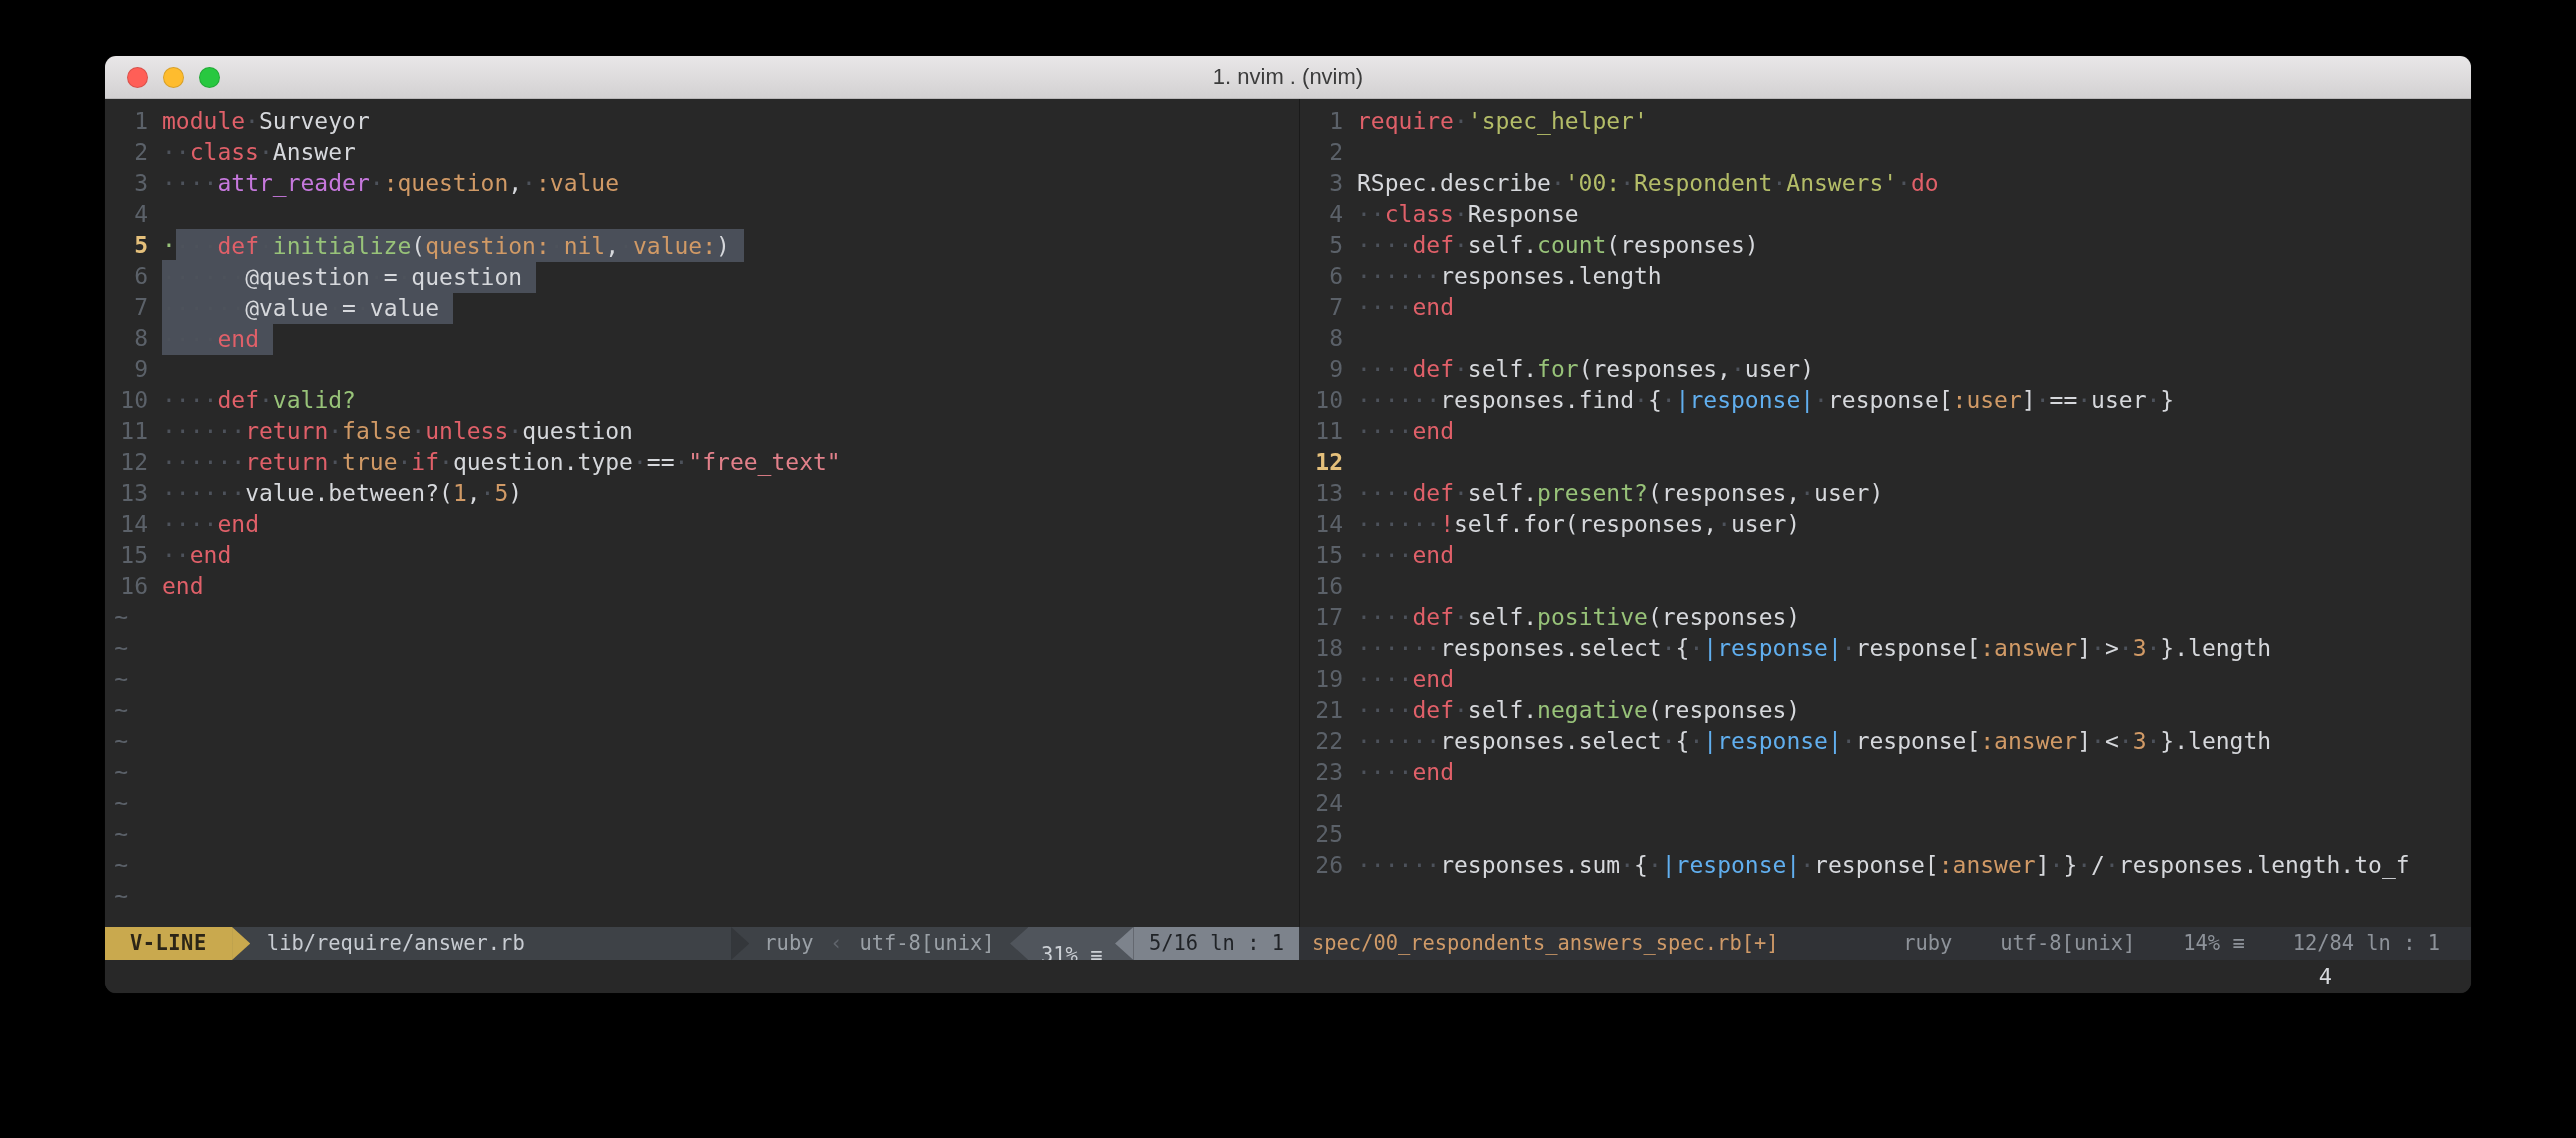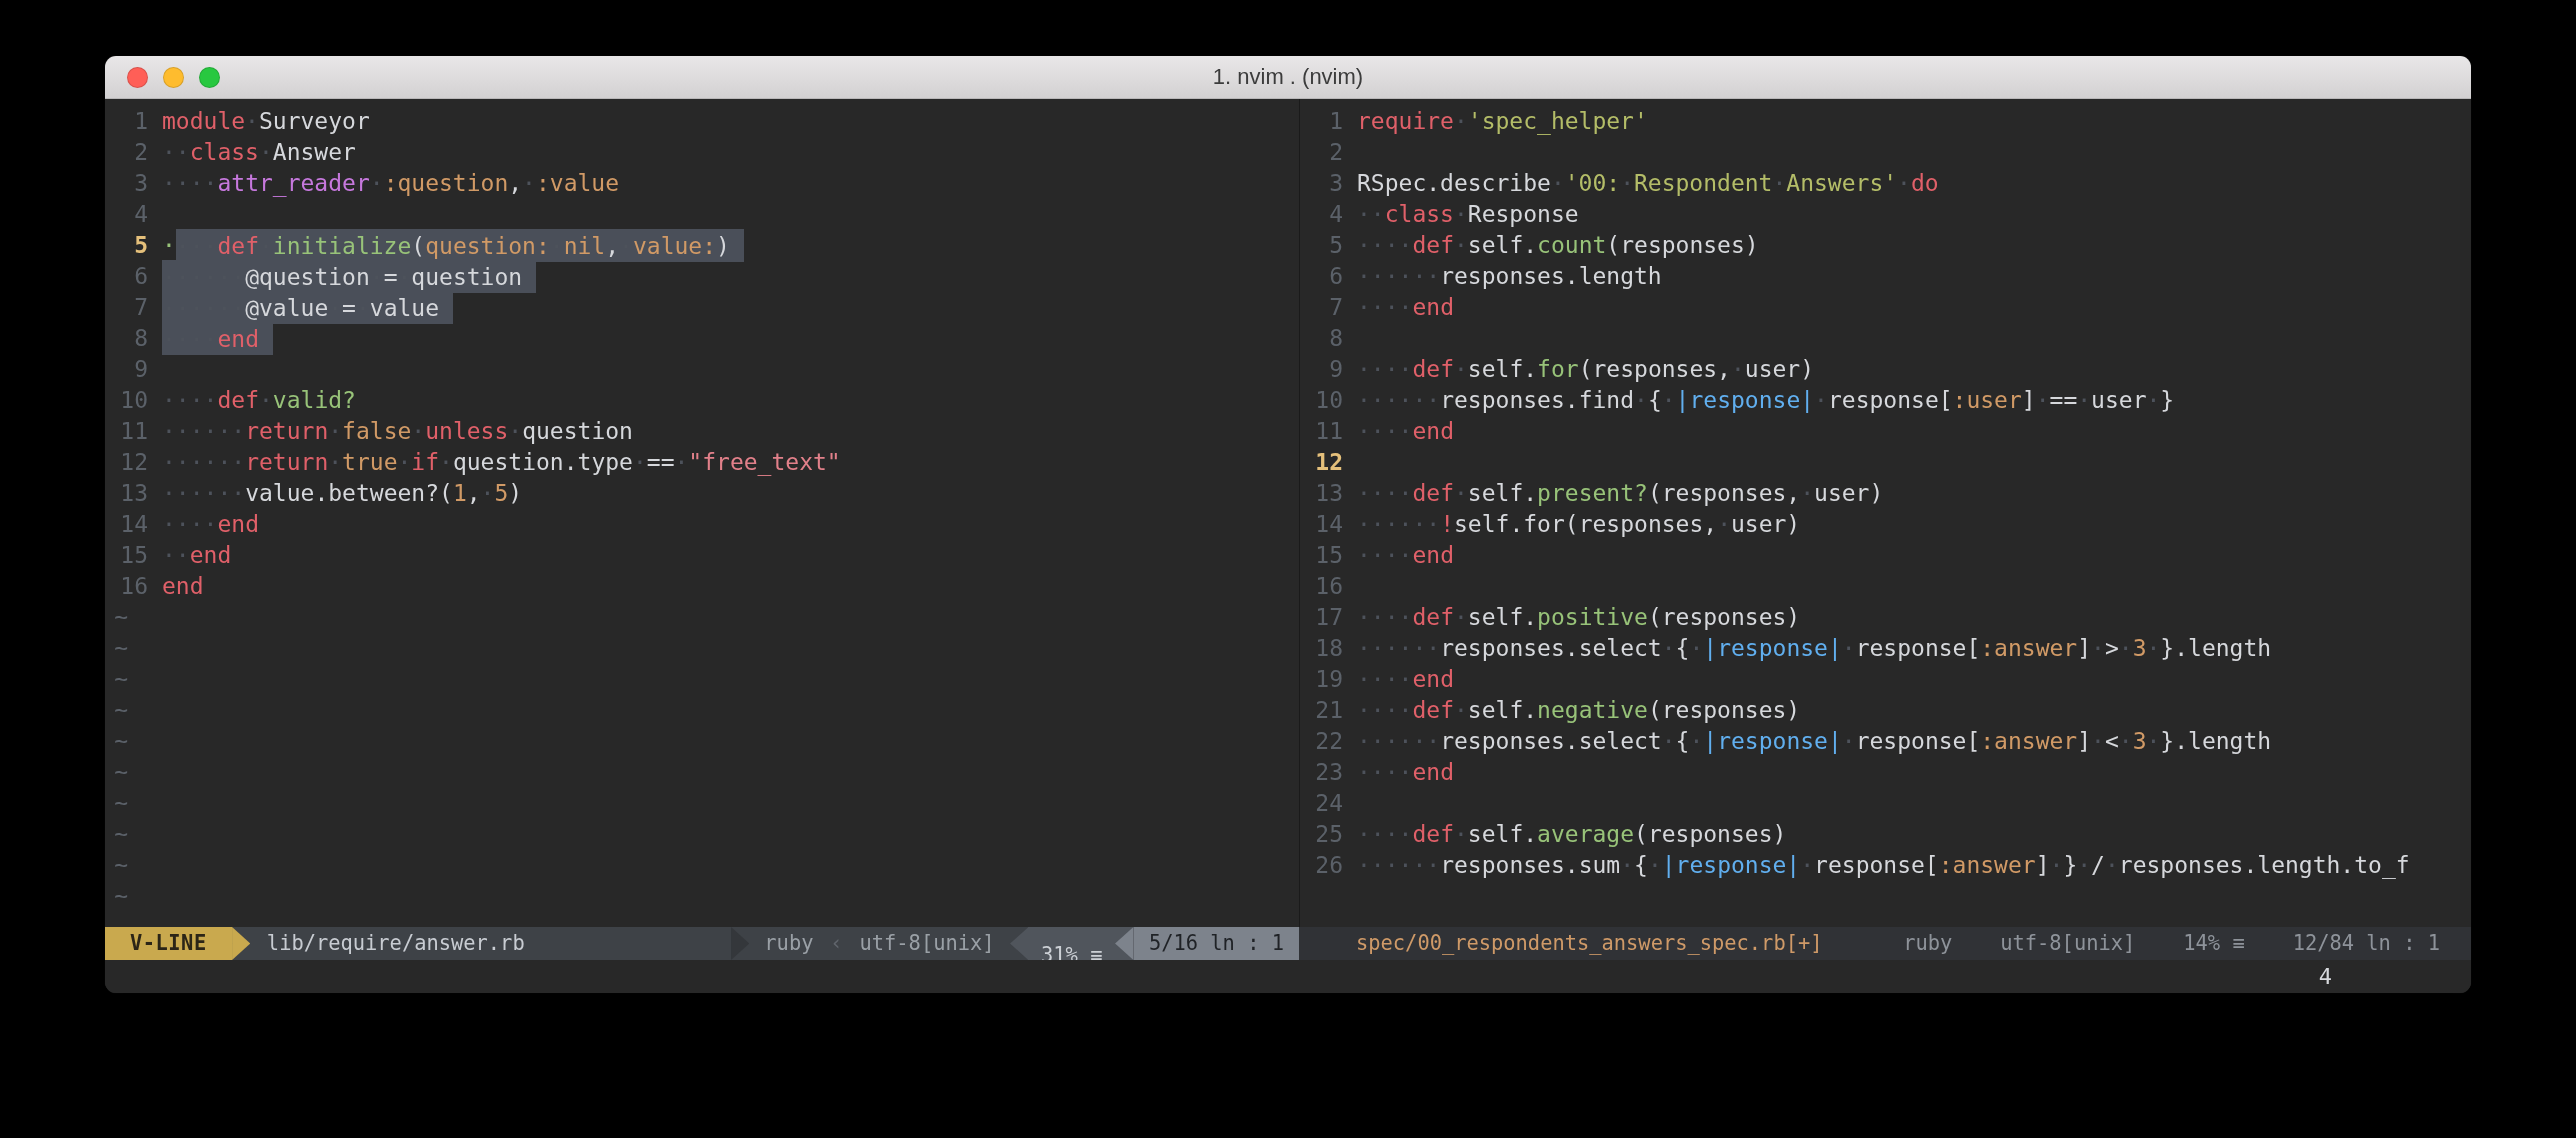--- a/index.html
+++ b/index.html
@@ -49,21 +49,21 @@
   .tk-str { color:var(--str); }
   .tk-str2 { color:var(--str2); }
   .tk-mark { color:var(--mark); }
   .ws { color:var(--ws); }
   .sel { background:var(--sel); padding:3.7px 0; }
 
   
   .statusrow { flex:0 0 33px; display:flex; font-size:20.4px; }
   .statusline { height:33px; line-height:33px; display:flex; align-items:stretch; overflow:hidden; white-space:pre; }
   .sl-left { width:1194px; flex:0 0 1194px; background:var(--sl-bg); color:var(--sl-fg); }
-  .sl-right { flex:1; background:var(--inactive-bg); color:var(--inactive-fg);padding-left:44px; }
+  .sl-right { flex:1; background:var(--inactive-bg); color:var(--inactive-fg); }
 
   .mode { background:var(--mode-bg); color:var(--mode-fg); font-weight:bold; padding:0 25px; letter-spacing:0.5px; }
   .arrow { flex:0 0 auto; display:block; }
   .arrow-mode path { fill:var(--mode-bg); }
   .arrow-dim path { fill:var(--arrow-dark); }
   .arrow-pct path { fill:var(--pct-bg); }
   .arrow-pos { background:var(--pct-bg); }
   .arrow-pos path { fill:var(--pos-bg); }
 
   .sl-file { padding:0 16.7px; color:var(--sl-fg); }
@@ -146,21 +146,21 @@
               <div class="row"><span class="lnum">14</span><span class="ltext"><span class="ws">·</span><span class="ws">·</span><span class="ws">·</span><span class="ws">·</span><span class="ws">·</span><span class="ws">·</span><span class="tk-kw">!</span><span class="tk-w">self.for(responses,</span><span class="ws">·</span><span class="tk-w">user)</span></span></div>
               <div class="row"><span class="lnum">15</span><span class="ltext"><span class="ws">·</span><span class="ws">·</span><span class="ws">·</span><span class="ws">·</span><span class="tk-kw">end</span></span></div>
               <div class="row"><span class="lnum">16</span><span class="ltext"></span></div>
               <div class="row"><span class="lnum">17</span><span class="ltext"><span class="ws">·</span><span class="ws">·</span><span class="ws">·</span><span class="ws">·</span><span class="tk-kw">def</span><span class="ws">·</span><span class="tk-w">self.</span><span class="tk-fn">positive</span><span class="tk-w">(responses)</span></span></div>
               <div class="row"><span class="lnum">18</span><span class="ltext"><span class="ws">·</span><span class="ws">·</span><span class="ws">·</span><span class="ws">·</span><span class="ws">·</span><span class="ws">·</span><span class="tk-w">responses.select</span><span class="ws">·</span><span class="tk-w">{</span><span class="ws">·</span><span class="tk-b">|response|</span><span class="ws">·</span><span class="tk-w">response[</span><span class="tk-o">:answer</span><span class="tk-w">]</span><span class="ws">·</span><span class="tk-w">&gt;</span><span class="ws">·</span><span class="tk-o">3</span><span class="ws">·</span><span class="tk-w">}.length</span></span></div>
               <div class="row"><span class="lnum">19</span><span class="ltext"><span class="ws">·</span><span class="ws">·</span><span class="ws">·</span><span class="ws">·</span><span class="tk-kw">end</span></span></div>
               <div class="row"><span class="lnum">21</span><span class="ltext"><span class="ws">·</span><span class="ws">·</span><span class="ws">·</span><span class="ws">·</span><span class="tk-kw">def</span><span class="ws">·</span><span class="tk-w">self.</span><span class="tk-fn">negative</span><span class="tk-w">(responses)</span></span></div>
               <div class="row"><span class="lnum">22</span><span class="ltext"><span class="ws">·</span><span class="ws">·</span><span class="ws">·</span><span class="ws">·</span><span class="ws">·</span><span class="ws">·</span><span class="tk-w">responses.select</span><span class="ws">·</span><span class="tk-w">{</span><span class="ws">·</span><span class="tk-b">|response|</span><span class="ws">·</span><span class="tk-w">response[</span><span class="tk-o">:answer</span><span class="tk-w">]</span><span class="ws">·</span><span class="tk-w">&lt;</span><span class="ws">·</span><span class="tk-o">3</span><span class="ws">·</span><span class="tk-w">}.length</span></span></div>
               <div class="row"><span class="lnum">23</span><span class="ltext"><span class="ws">·</span><span class="ws">·</span><span class="ws">·</span><span class="ws">·</span><span class="tk-kw">end</span></span></div>
               <div class="row"><span class="lnum">24</span><span class="ltext"></span></div>
-              <div class="row"><span class="lnum">25</span><span class="ltext"><span class="ws">·</span><span class="ws">·</span><span class="ws">·</span><span class="ws">·</span><span class="tk-kw">def</span><span class="ws">·</span><span class="tk-w">self.</span><span class="tk-fn">average</span><span class="tk-w">(responses)</span></span></div>
+              <div class="row"><span class="lnum">25</span></div>
               <div class="row"><span class="lnum">26</span><span class="ltext"><span class="ws">·</span><span class="ws">·</span><span class="ws">·</span><span class="ws">·</span><span class="ws">·</span><span class="ws">·</span><span class="tk-w">responses.sum</span><span class="ws">·</span><span class="tk-w">{</span><span class="ws">·</span><span class="tk-b">|response|</span><span class="ws">·</span><span class="tk-w">response[</span><span class="tk-o">:answer</span><span class="tk-w">]</span><span class="ws">·</span><span class="tk-w">}</span><span class="ws">·</span><span class="tk-w">/</span><span class="ws">·</span><span class="tk-w">responses.length.to_f</span></span></div>
             </div>
         </div>
       </div>
 
       <div class="statusrow">
         <div class="statusline sl-left">
           <span class="mode">V-LINE</span>
           <svg class="arrow arrow-mode" width="18.5" height="33" viewBox="0 0 20 36">
               <path d="M0 0 L20 18 L0 36 Z"></path>

